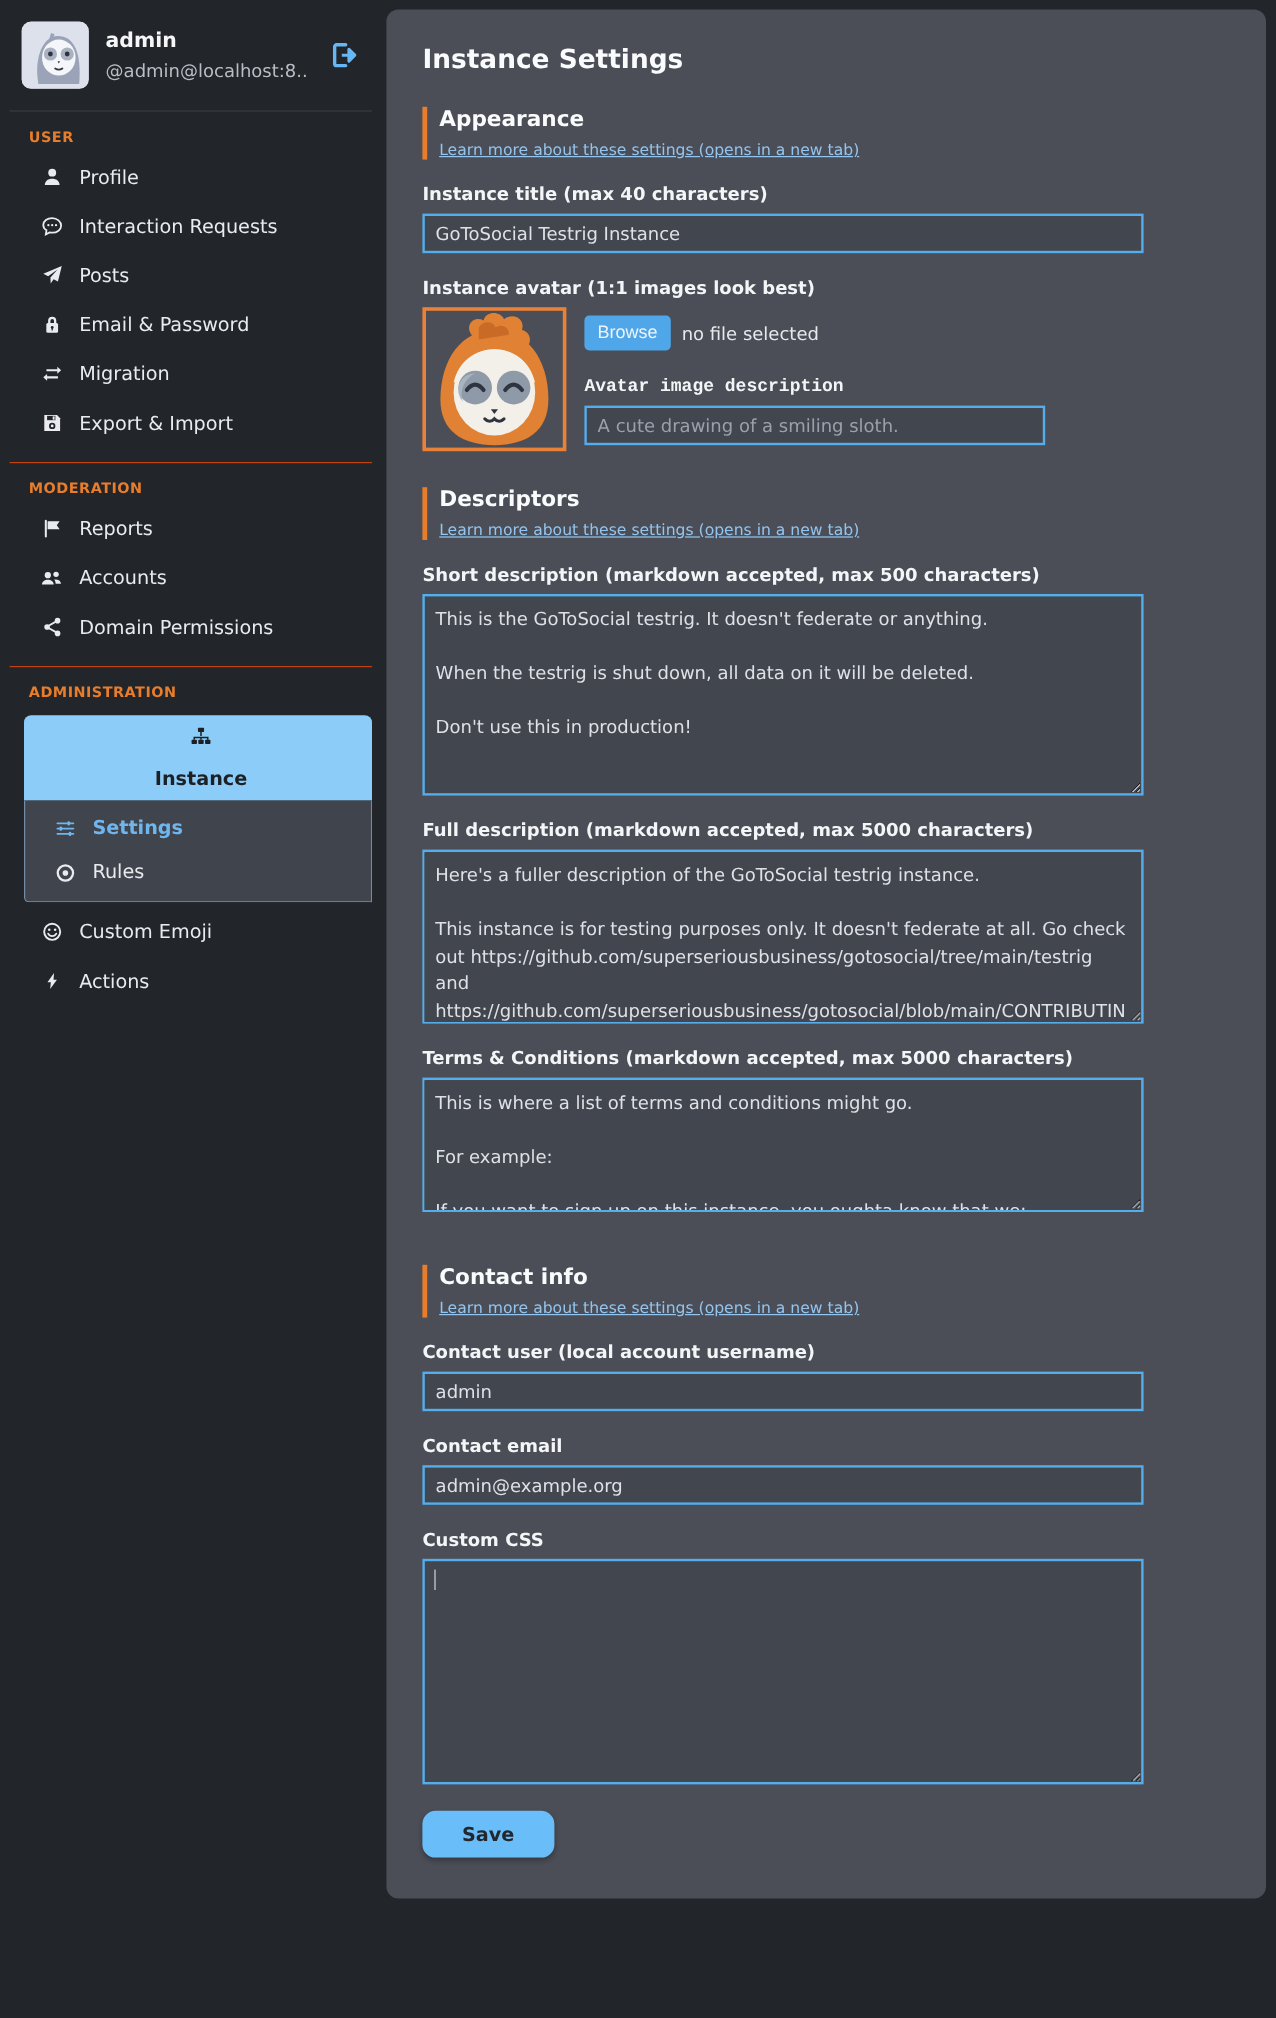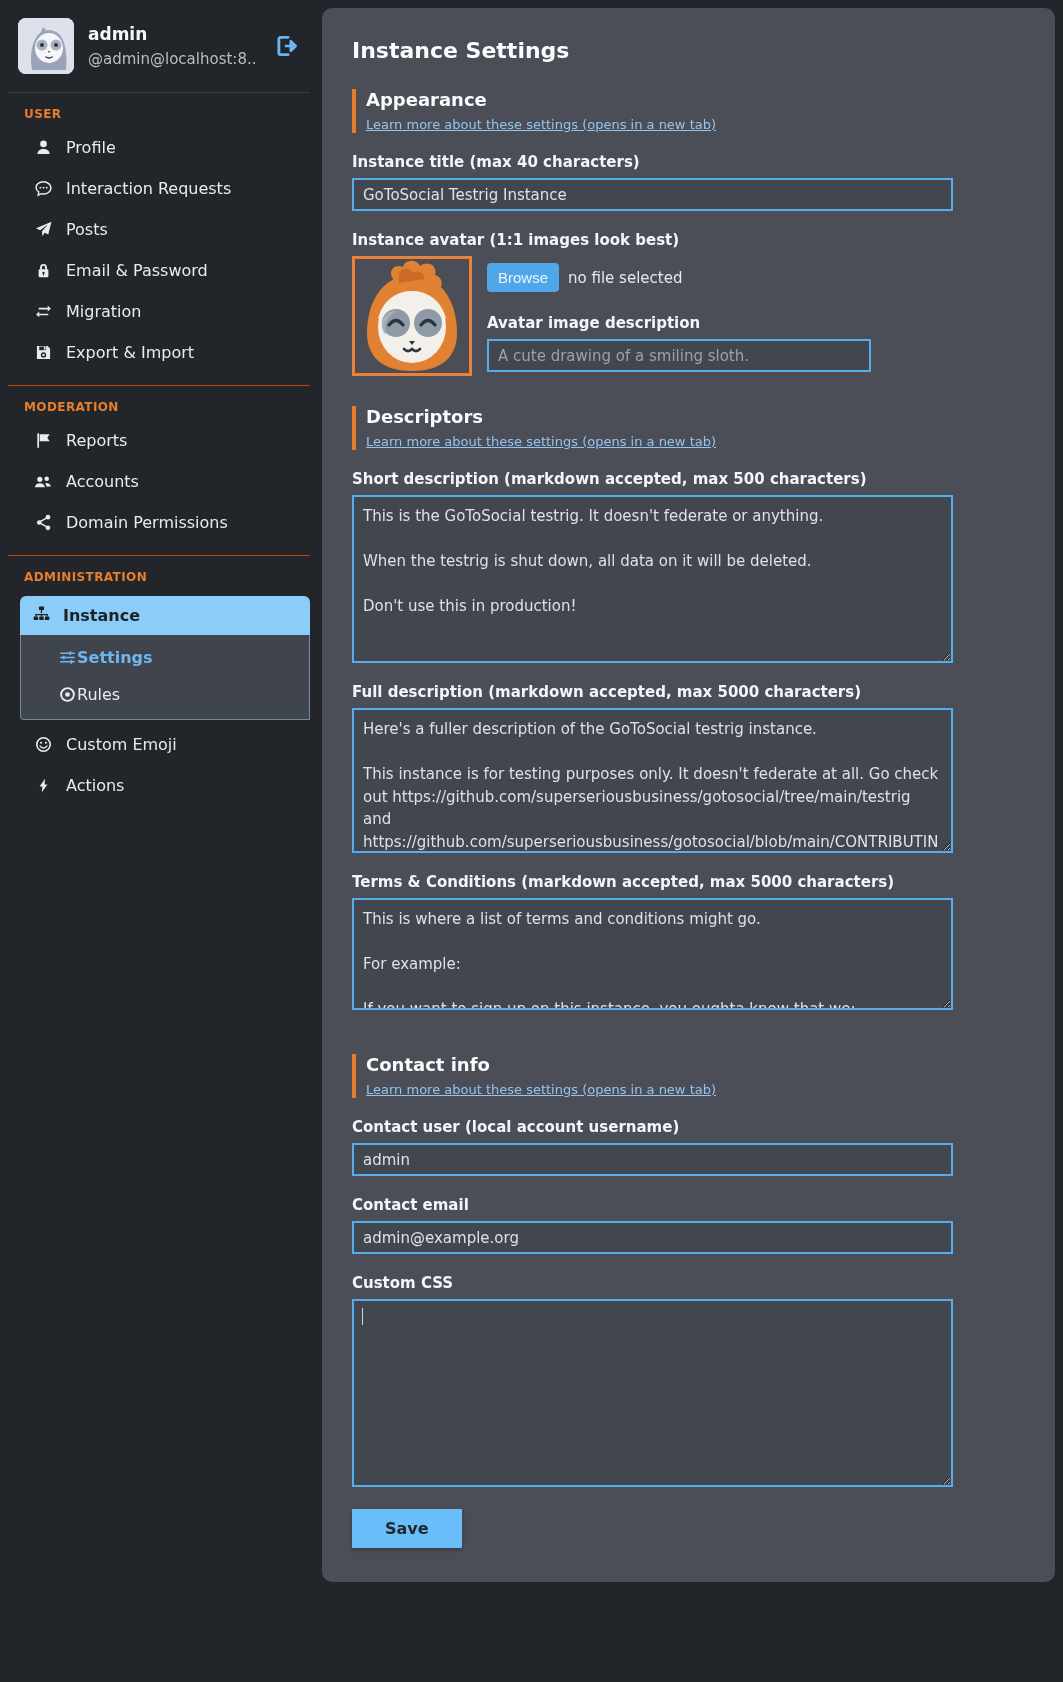--- a/index.html
+++ b/index.html
@@ -37,29 +37,29 @@
     display:flex; align-items:center; gap:13px;
     padding:11px 8px 11px 25px; font-size:16px; color:#e9ebee; cursor:pointer;
   }
   .nav-item .ni { width:20px; flex:none; display:flex; justify-content:center; }
   .nav-item svg { display:block; }
 
   .instance-group { margin:6px 0 4px 12px; }
   .instance-active {
     display:flex; align-items:center; gap:13px;
     background:#8bcdf8; color:#1d2126; font-weight:bold; font-size:16px;
-    padding:9px 8px 9px 13px; border-radius:6px 6px 0 0; cursor:pointer;
+    padding:9px 8px 9px 13px; border-radius:6px 6px 0 0; cursor:pointer;flex-direction:column;
   }
   .instance-sub {
     background:#3f444d; border:1px solid rgba(160,200,235,.55); border-top:none;
     border-radius:0 0 0 4px; padding:4px 0 6px 0;
   }
   .sub-item {
-    display:flex; align-items:center; 
-    padding:9px 8px 9px 23px; font-size:16px; cursor:pointer;margin-left:13px;
+    display:flex; align-items:flex-end; gap:13px;
+    padding:9px 8px 9px 23px; font-size:16px; cursor:pointer;
   }
   .sub-item.active-sub { color:#6fb6ef; font-weight:bold; }
   .sub-item .ni { width:20px; flex:none; display:flex; justify-content:center; }
 
   
   .main-panel {
     flex:1; background:#4b4e57; border-radius:10px;
     padding:26px 30px 34px 30px; min-height:1548px;
   }
   .page-title { font-size:22px; font-weight:bold; color:#fafbfc; margin:4px 0 26px 0; }
@@ -84,30 +84,30 @@
   .instance-avatar {
     width:120px; height:120px; border:3px solid #e8823a; flex:none; background:transparent;
   }
   .avatar-right { flex:1; padding-top:7px; }
   .file-row { display:flex; align-items:center; gap:9px; }
   .browse-btn {
     background:#4fa7ea; color:#eef3fb; border:none; border-radius:4px;
     font-family:Liberation Sans, sans-serif; font-size:15px; padding:6px 11px; cursor:pointer;
   }
   .file-status { font-size:15px; color:#e6e8ec; }
-  .avatar-right .field-label { margin-top:22px; }
+  .avatar-right .field-label { margin-top:22px;font-family:Liberation Mono, monospace; }
 
   .css-wrap { position:relative; }
   .caret {
     position:absolute; left:10px; top:9px; width:1px; height:17px; background:#d3d6dc;
   }
 
   .save-btn {
     margin-top:22px; background:#69bdf9; color:#23262c; font-weight:bold;
-    font-size:16px; font-family:inherit; border:none; border-radius:1px;
+    font-size:16px; font-family:inherit; border:none; border-radius:11px;
     padding:10px 33px; cursor:pointer; box-shadow:0 2px 4px rgba(0,0,0,.25);
   }
 </style>
 </head>
 <body>
 
 <div class="layout">
 
   <div class="sidebar">
 

